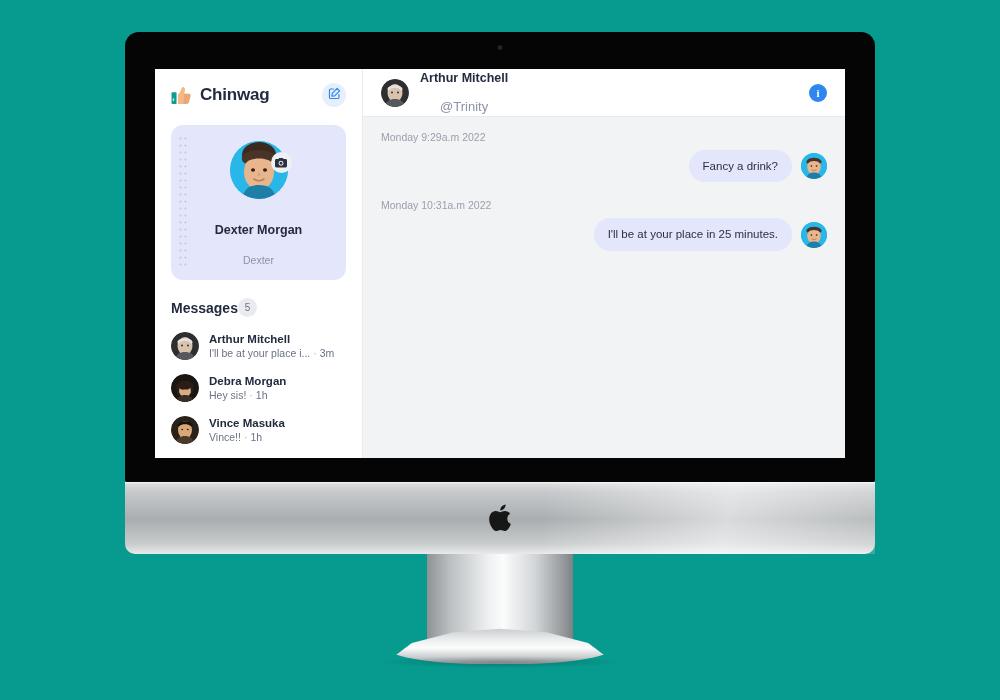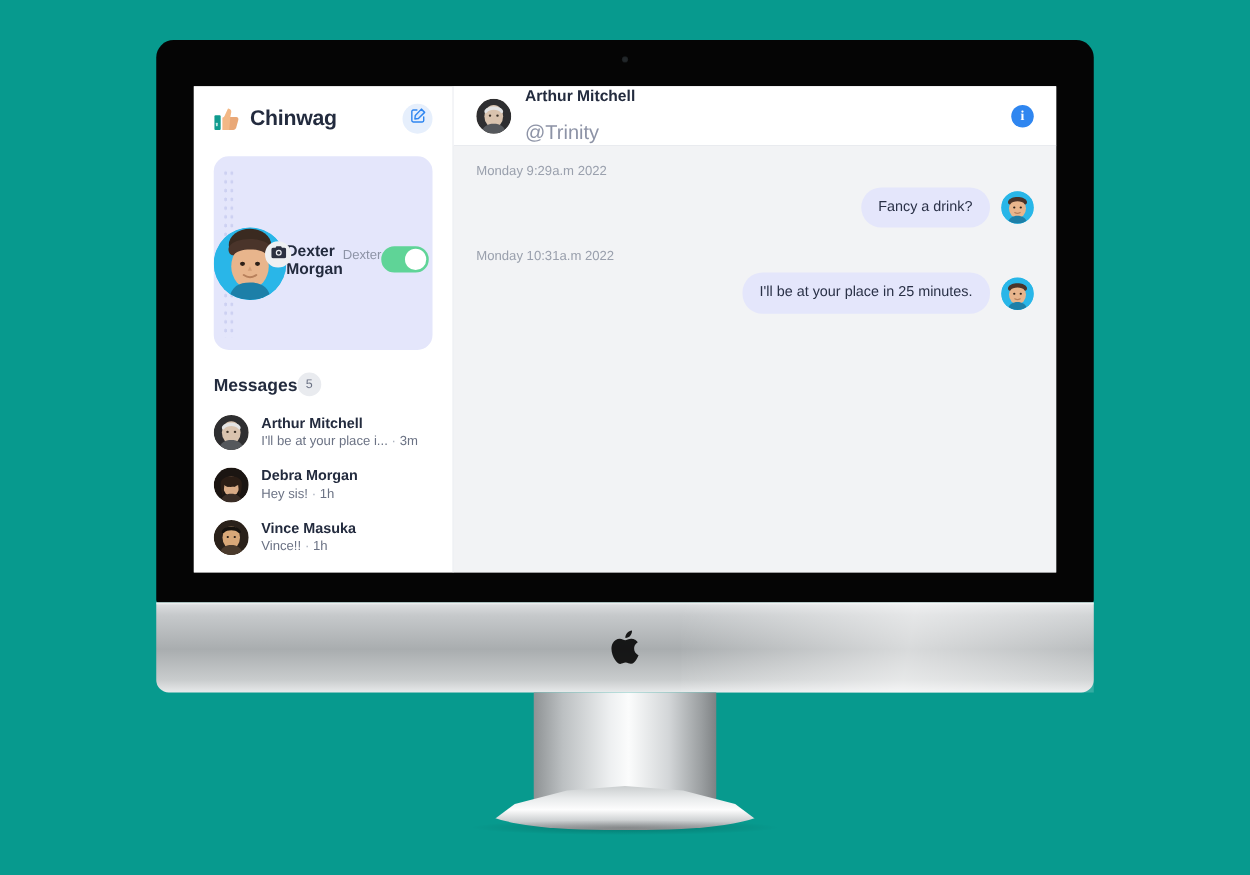--- a/index.html
+++ b/index.html
@@ -155,22 +155,23 @@
 
   
   .profile-card {
     position: relative;
     margin-top: 8px;
     height: 155px;
     border-radius: 12px;
     background: #e4e6fb;
     overflow: hidden;
     display: flex;
-    flex-direction: row;
-    align-items: center;
+    flex-direction: column;
+    align-items: center;
+    gap: 14px;
   }
   .dots {
     position: absolute;
     left: 7px; top: 10px;
     width: 9px; height: 135px;
     background-image: radial-gradient(#c9cdf0 1px, transparent 1.2px);
     background-size: 5px 7px;
     opacity: .85;
   }
   .avatar-wrap {
@@ -308,22 +309,23 @@
     background: #d8d3cc;
     flex-shrink: 0;
   }
   .chat-head-name {
     font-size: 12.5px;
     font-weight: bold;
     color: #232b3e;
   }
   .chat-head-handle {
     margin-top: 14px;
-    font-size: 16px;
+    font-size: 13px;
     color: #8d93a6;
+    text-align: center;
   }
   .info-btn {
     margin-left: auto;
     width: 18px; height: 18px;
     border-radius: 50%;
     background: #2f86f0;
     color: #ffffff;
     font-size: 11px;
     font-weight: bold;
     font-family: "Liberation Serif", serif;

